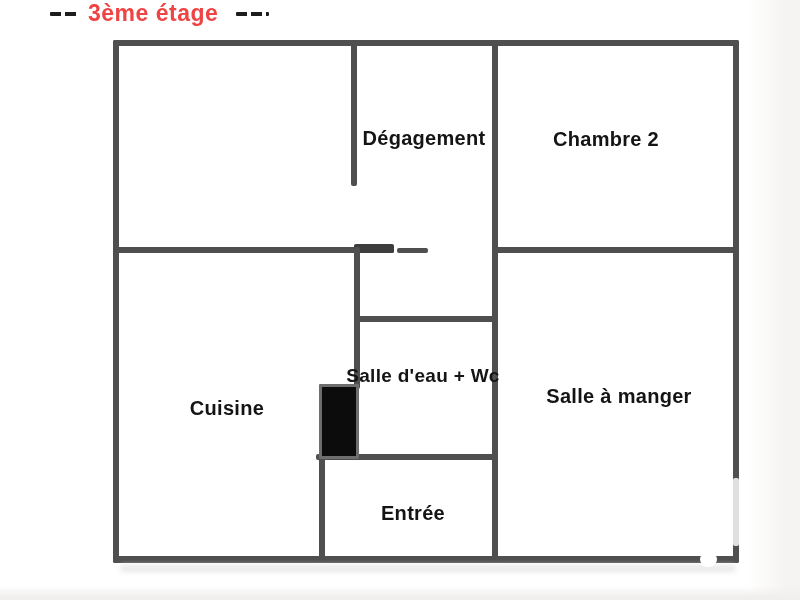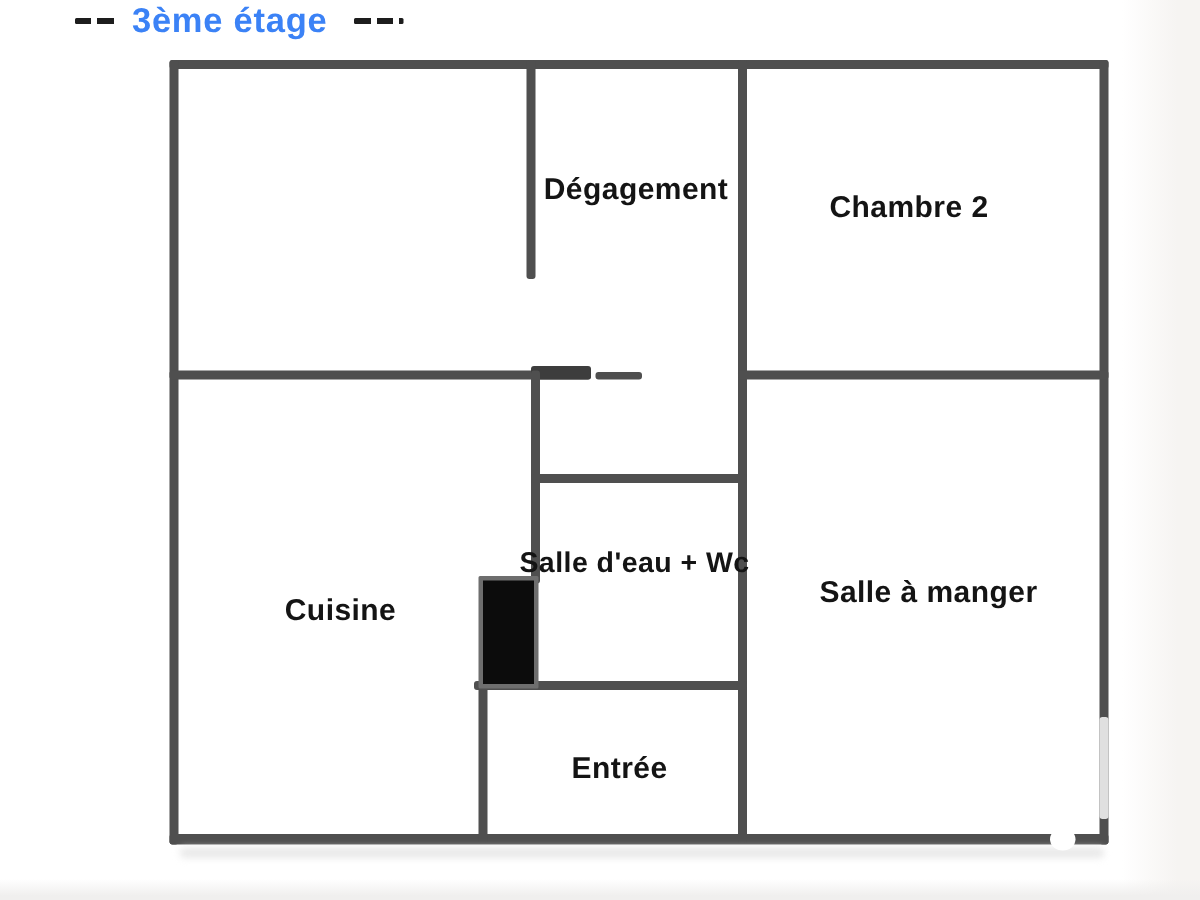--- a/index.html
+++ b/index.html
@@ -56,21 +56,21 @@
   }
   .room-label.small { font-size: 19px; }
 
   .plan-title {
     position: absolute;
     left: 88px;
     top: 0px;
     font-weight: bold;
     font-size: 23px;
     letter-spacing: 0.5px;
-    color: #3b82f6;
+    color: #ef4444;
     white-space: nowrap;
   }
   .title-dash {
     position: absolute;
     top: 12px;
     height: 4px;
     background: repeating-linear-gradient(90deg, #1d1d1d 0 11px, transparent 11px 15px);
     border-radius: 1px;
   }
   .title-dash.left  { left: 50px;  width: 29px; }
@@ -104,20 +104,20 @@
   <div class="wall" style="left:354px; top:247px; width:6px;   height:142px;"></div>
   <div class="wall" style="left:354px; top:316px; width:144px; height:6px;"></div>
   <div class="wall" style="left:316px; top:454px; width:182px; height:6px;"></div>
   <div class="wall" style="left:319px; top:454px; width:6px;   height:108px;"></div>
 
   <div class="duct" style="left:319px; top:384px; width:40px; height:75px;"></div>
 
   <div class="floor-shadow" style="left:120px; top:565px; width:616px; height:7px;"></div>
   <div class="white-blob" style="left:700px; top:552px; width:17px; height:15px;"></div>
 
-  <div class="room-label" style="left:424px; top:127px;">Dégagement</div>
+  <div class="room-label" style="left:424px; top:138px;">Dégagement</div>
   <div class="room-label" style="left:606px; top:139px;text-align:right;">Chambre 2</div>
   <div class="room-label" style="left:227px; top:408px;">Cuisine</div>
   <div class="room-label small" style="left:423px; top:376px;">Salle d'eau + Wc</div>
   <div class="room-label" style="left:619px; top:396px;">Salle à manger</div>
   <div class="room-label" style="left:397px; top:513px;margin-left:16px;">Entrée</div>
 
 </div>
 
 </body></html>

